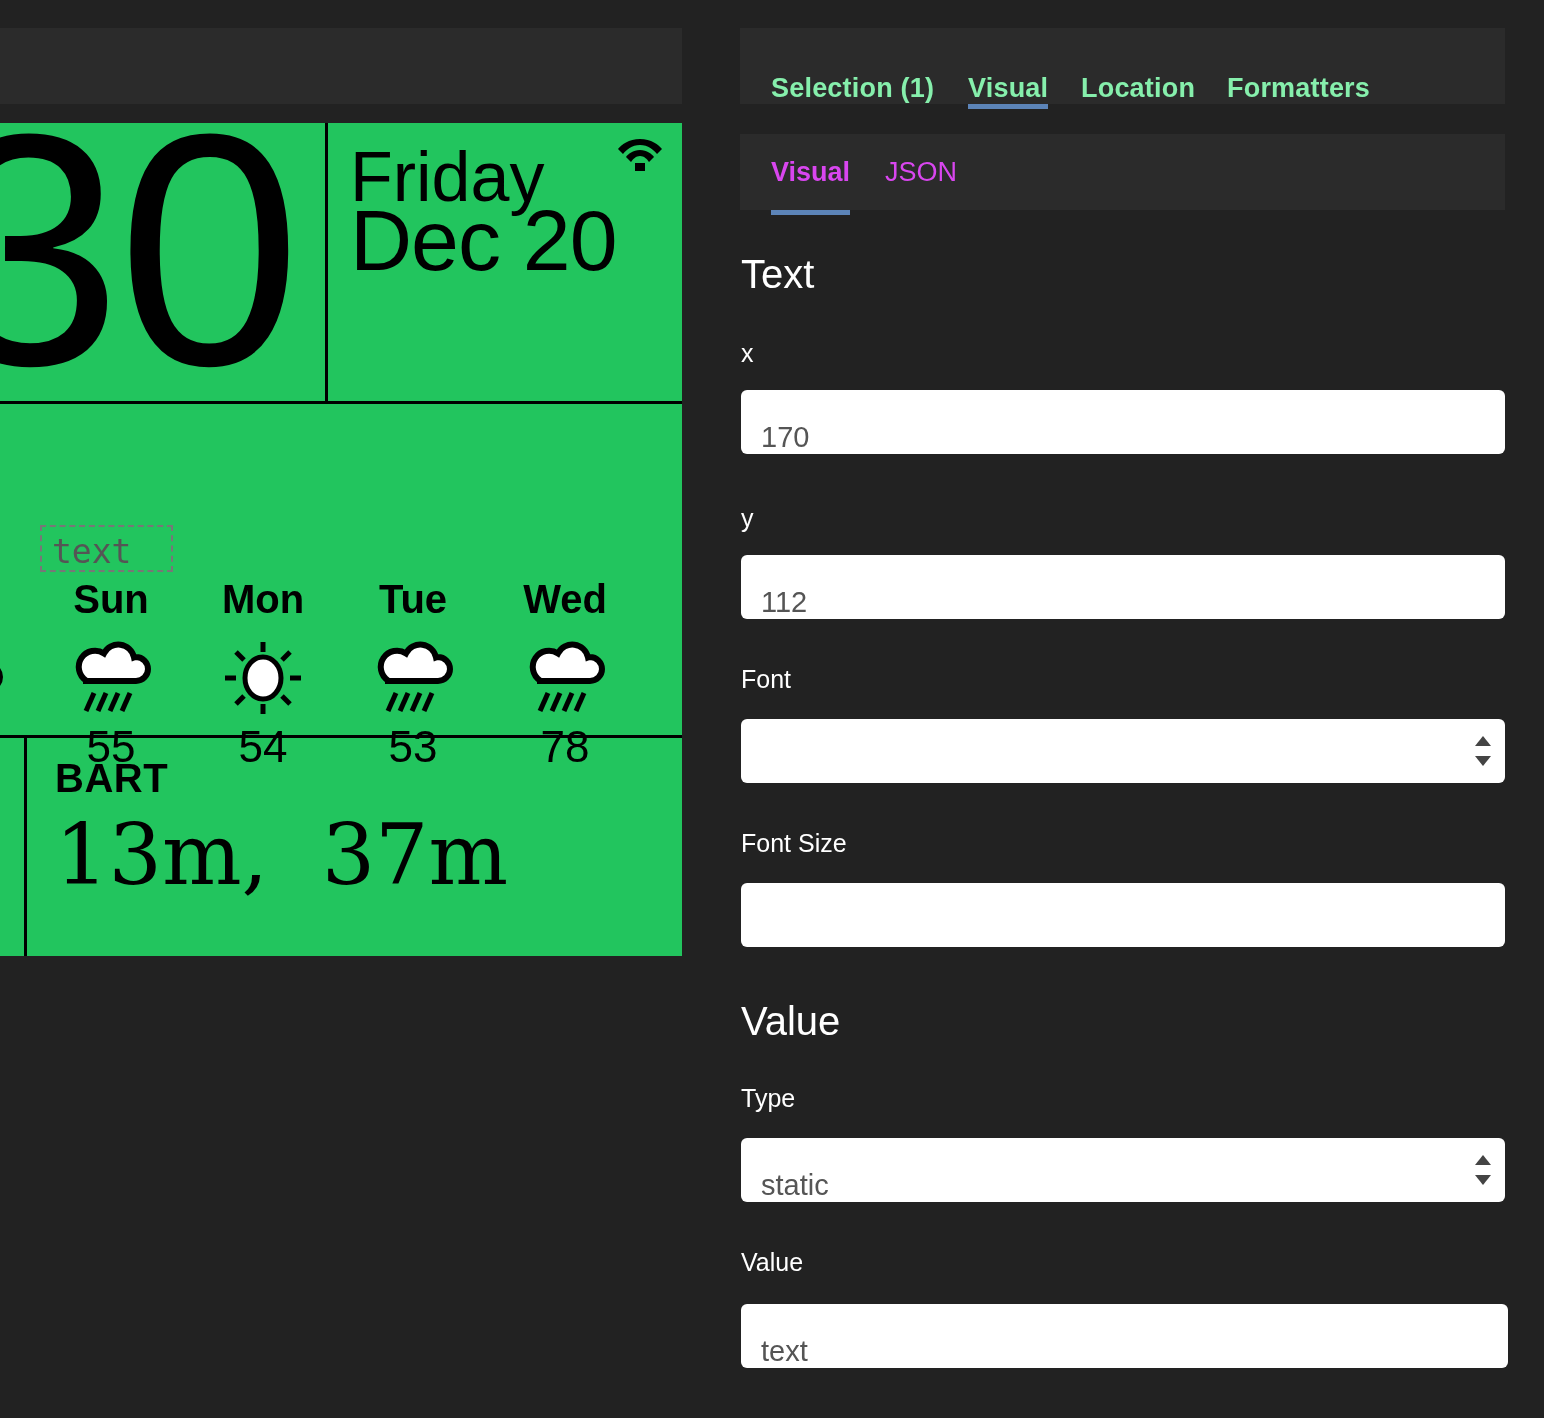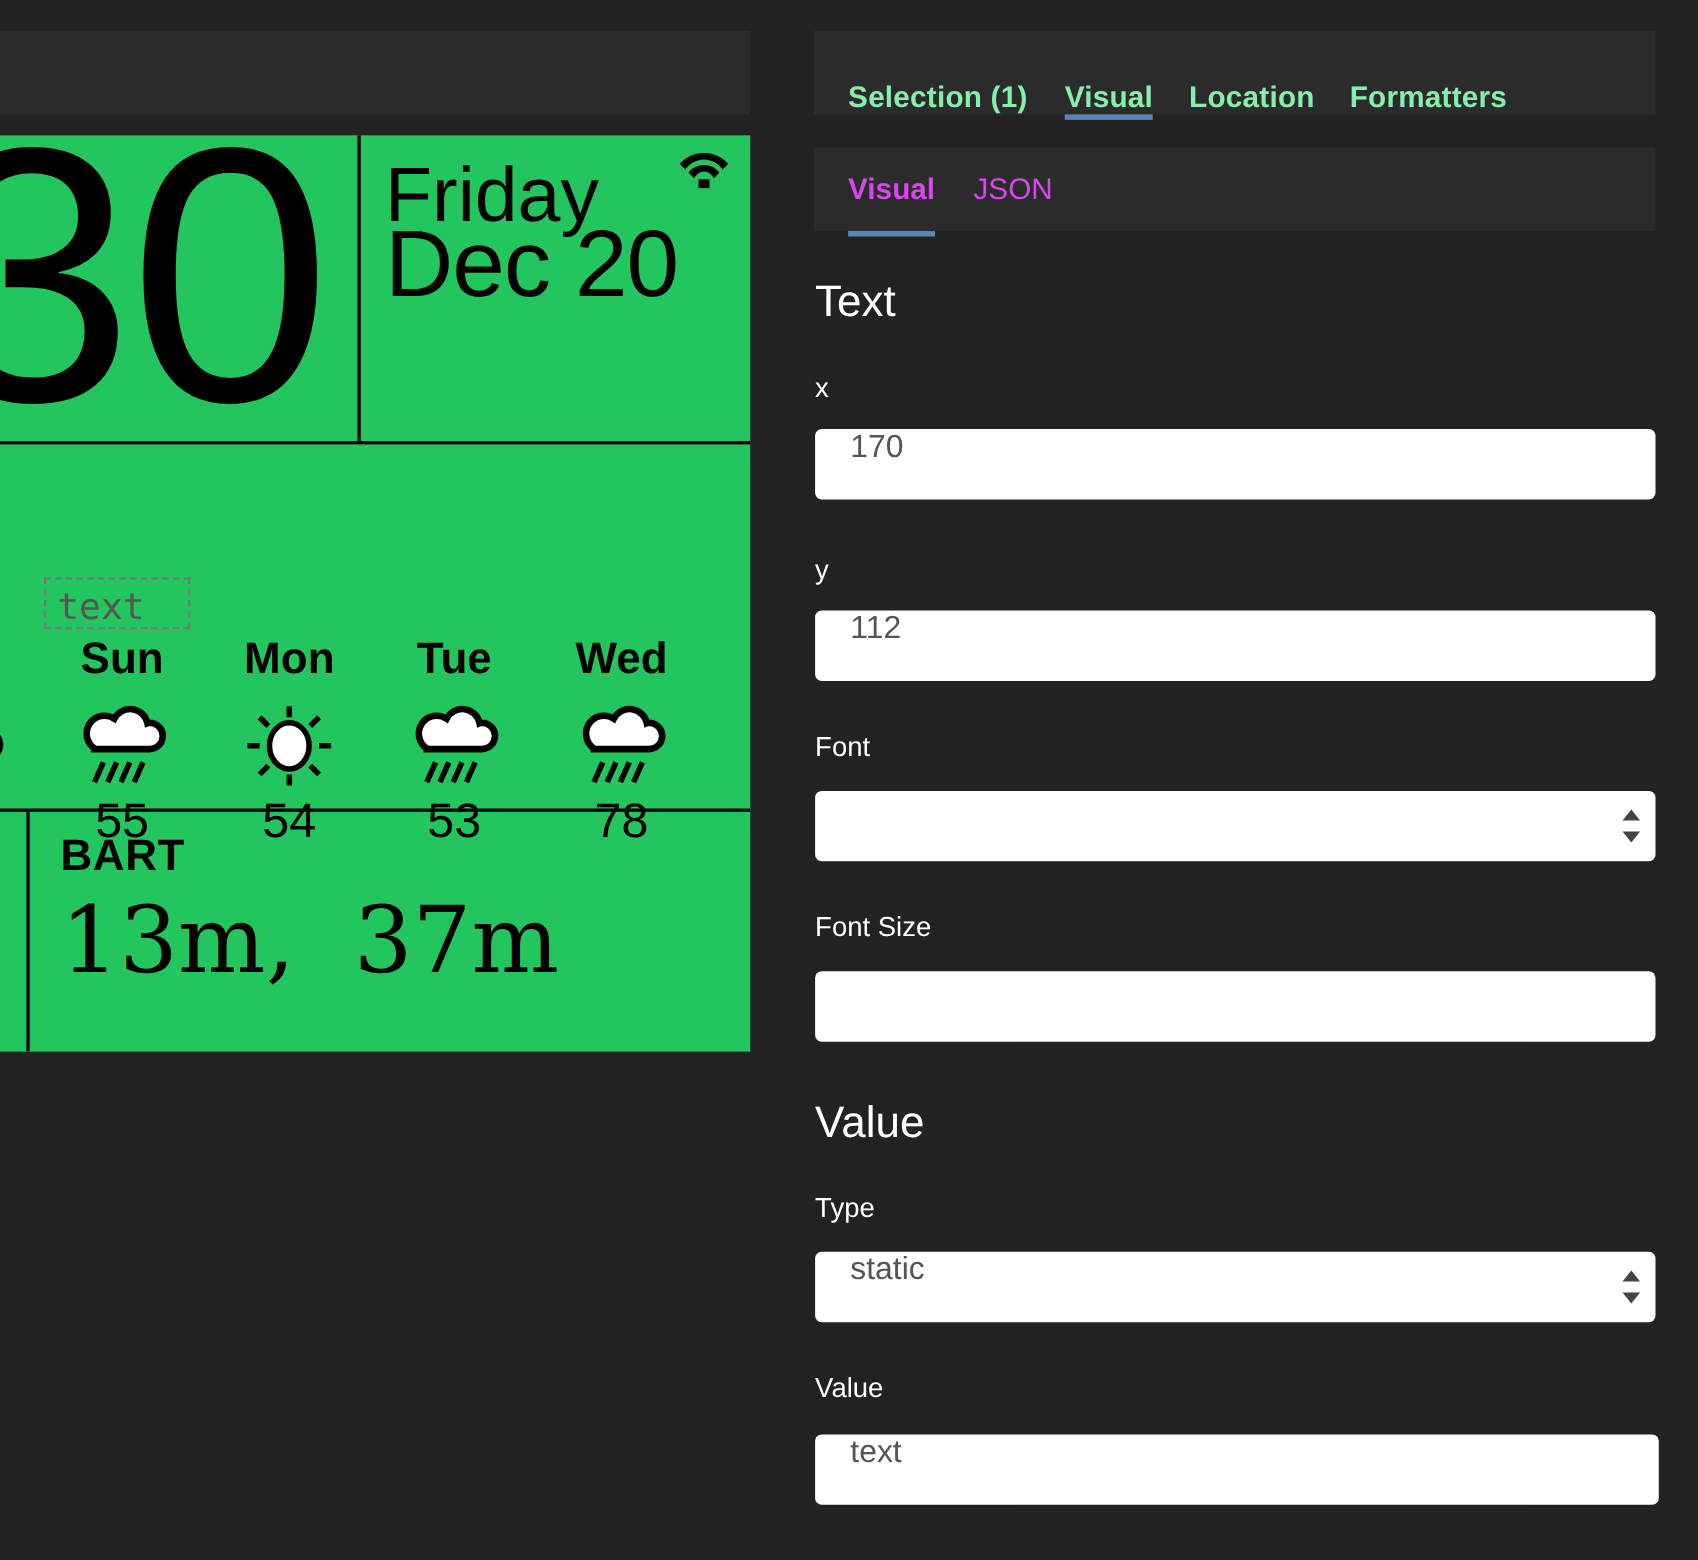--- a/index.html
+++ b/index.html
@@ -108,21 +108,21 @@
     font-size: 40px; font-weight: 400; color: #ffffff; line-height: 1;
   }
   .field-label {
     position: absolute; left: 741px;
     font-size: 25px; font-weight: 400; color: #ffffff; line-height: 1;
   }
   .field-box {
     position: absolute; left: 741px; width: 764px; height: 64px;
     background: #ffffff; border: none; border-radius: 6px;
     font-family: "Liberation Sans", sans-serif; font-size: 29px; color: #555555;
-    padding: 0 32px; display: flex; align-items: flex-start;
+    padding: 0 20px; display: flex; align-items: flex-end;
   }
   .field-box.narrow { width: 767px; }
   .field-box.select { padding-right: 46px; }
   .spinner {
     position: absolute; right: 14px; top: 50%; transform: translateY(-50%);
     width: 16px; height: 30px; display: flex; flex-direction: column;
     align-items: center; justify-content: space-between;
   }
   .spinner .up, .spinner .dn { width: 0; height: 0; border-left: 8px solid transparent; border-right: 8px solid transparent; }
   .spinner .up { border-bottom: 10px solid #444; }

